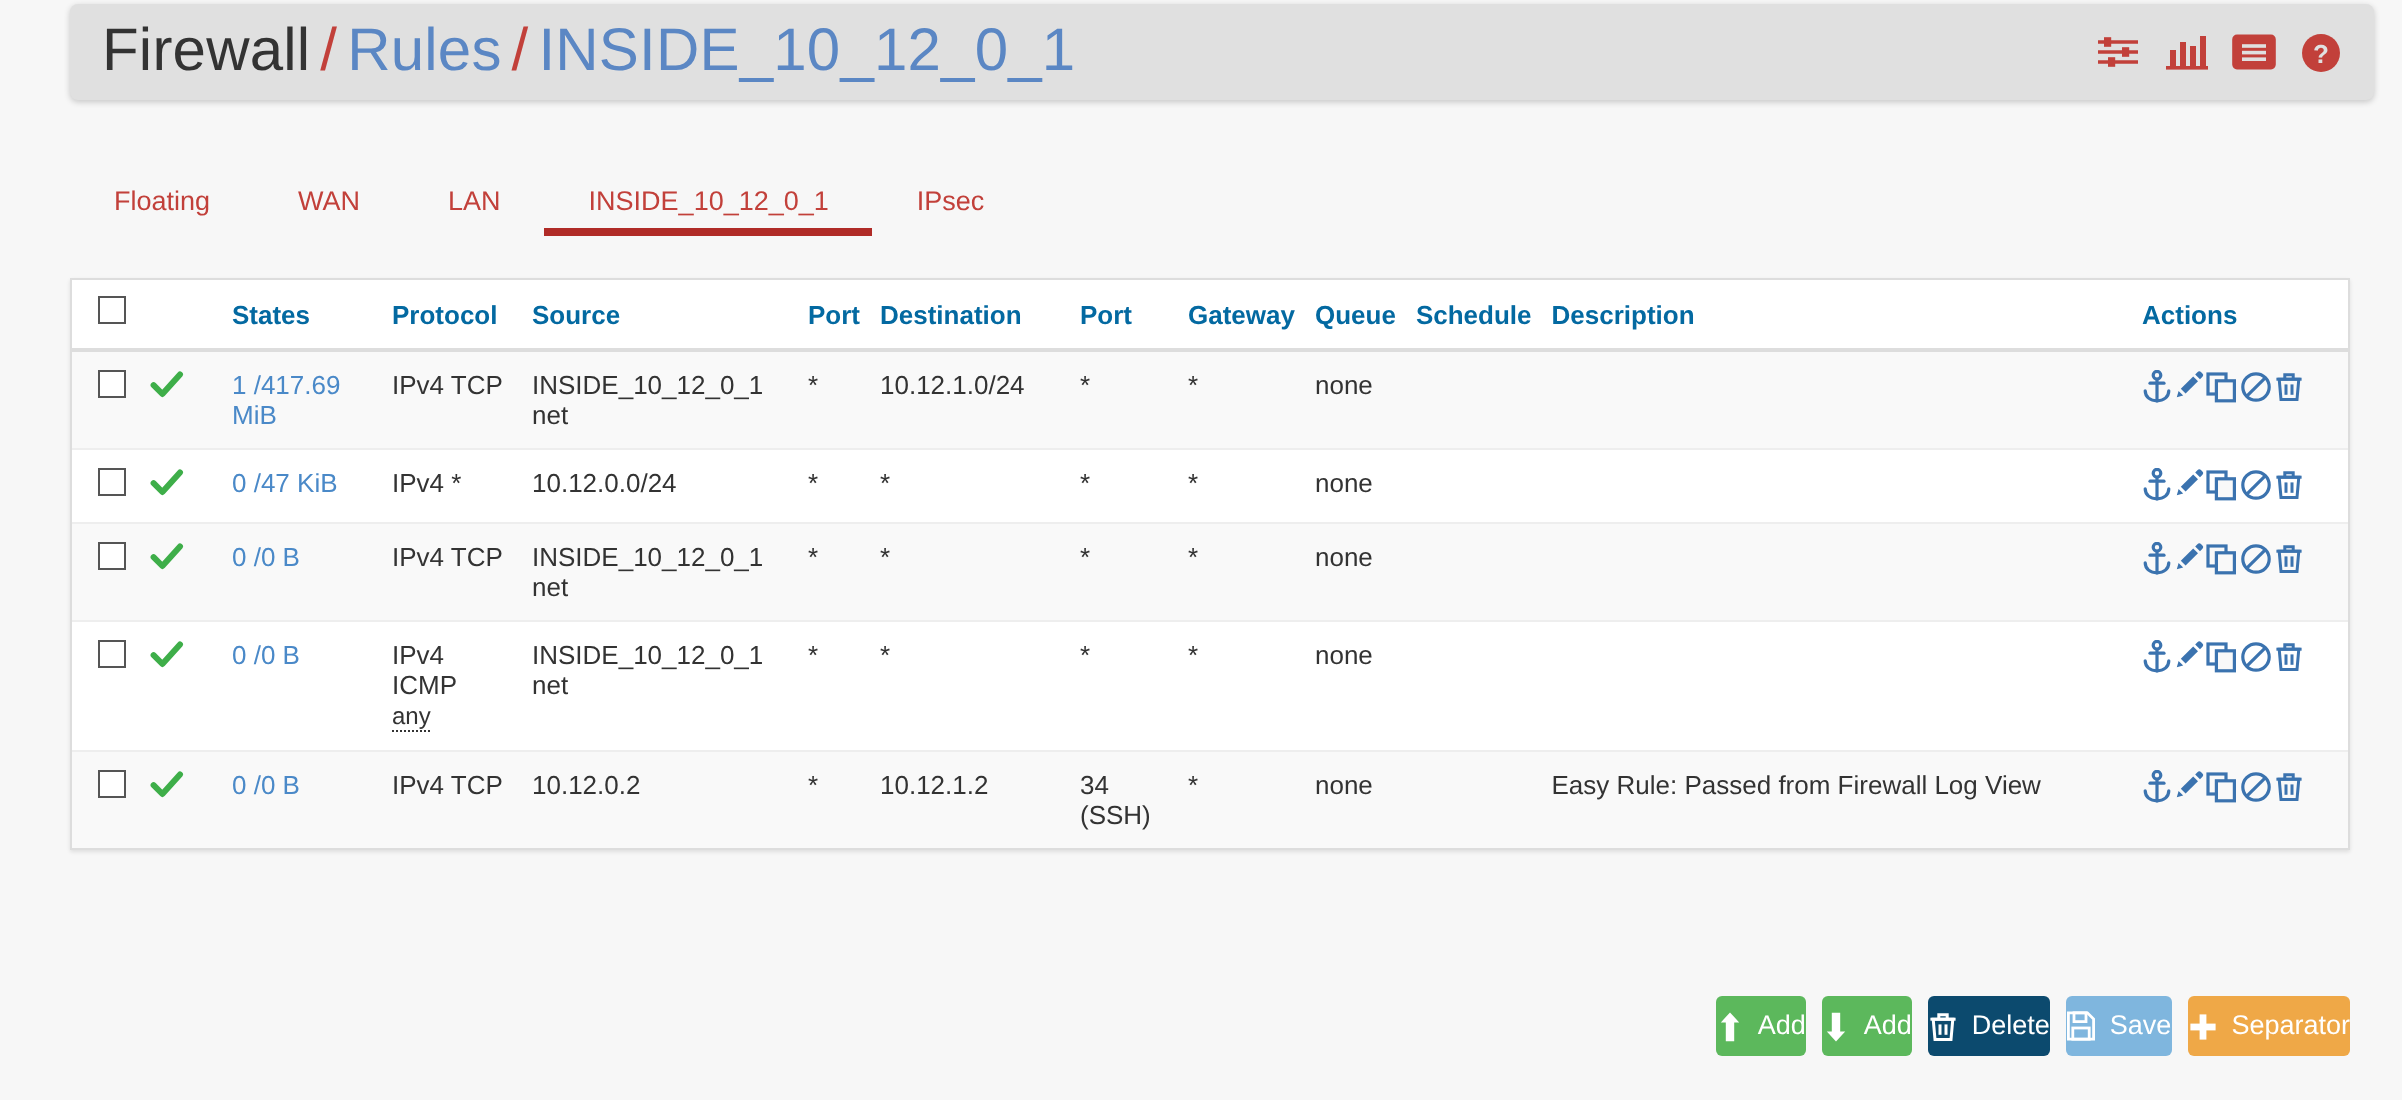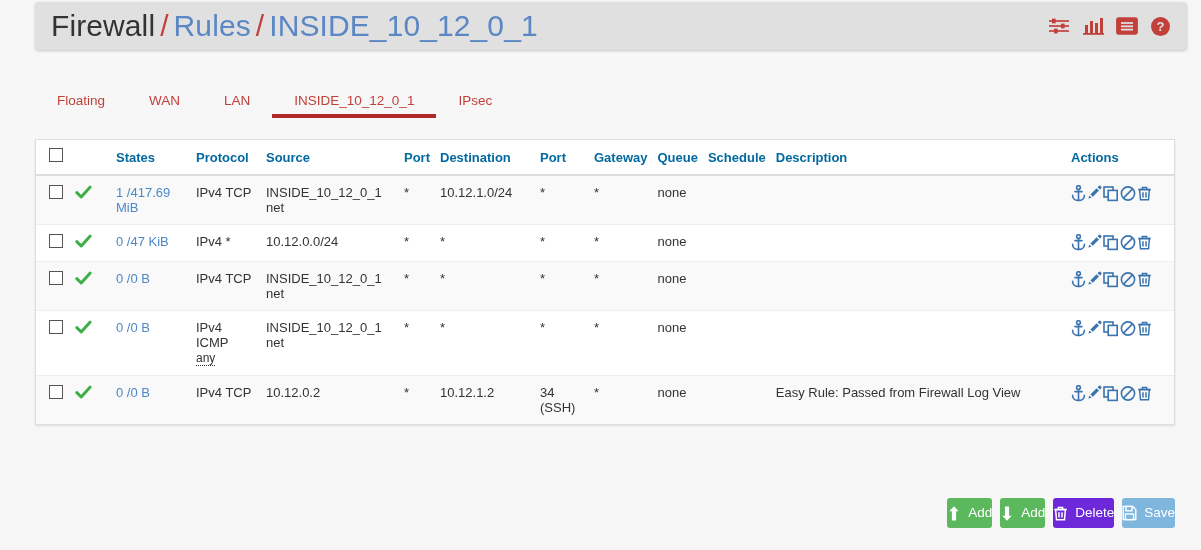--- a/index.html
+++ b/index.html
@@ -170,21 +170,21 @@
     border-radius: 3px;
     padding: 6px 0;
     font-size: 13.5px;
     color: #fff;
     cursor: pointer;
     font-family: "Liberation Sans", sans-serif;
     line-height: 18px;
   }
   .btn svg { display: block; }
   .btn-success   { background: #5cb85c; }
-  .btn-danger    { background: #6d28d9; }
+  .btn-danger    { background: #0c4a6e; }
   .btn-save      { background: #7fb6de; }
   .btn-warning   { background: #efa847; }
 </style>
 </head>
 <body>
 
 <div id="breadcrumb-bar">
   <div id="breadcrumb">
     <span class="crumb-static">Firewall</span><span class="crumb-sep">/</span><span class="crumb-link">Rules</span><span class="crumb-sep">/</span><span class="crumb-link">INSIDE_10_12_0_1</span>
   </div>
@@ -573,13 +573,22 @@
     <button class="btn btn-save">
       <span>
         <svg width="15" height="16" viewBox="0 0 15 16" fill="none" stroke="#fff" stroke-width="1.4">
           <path d="M1.2 1.4h9.5l3.1 3.1v10.1H1.2z"></path>
           <rect x="4" y="1.4" width="6" height="4.4"></rect>
           <rect x="3.4" y="9" width="8.2" height="5.6"></rect>
         </svg>
       </span>
       <span>Save</span>
     </button>
+    <button class="btn btn-warning">
+      <span>
+        <svg width="15" height="15" viewBox="0 0 15 15" fill="#fff">
+          <rect x="5.8" y="1.2" width="3.4" height="12.6"></rect>
+          <rect x="1.2" y="5.8" width="12.6" height="3.4"></rect>
+        </svg>
+      </span>
+      <span>Separator</span>
+    </button>
   </div>
 
 </body></html>

